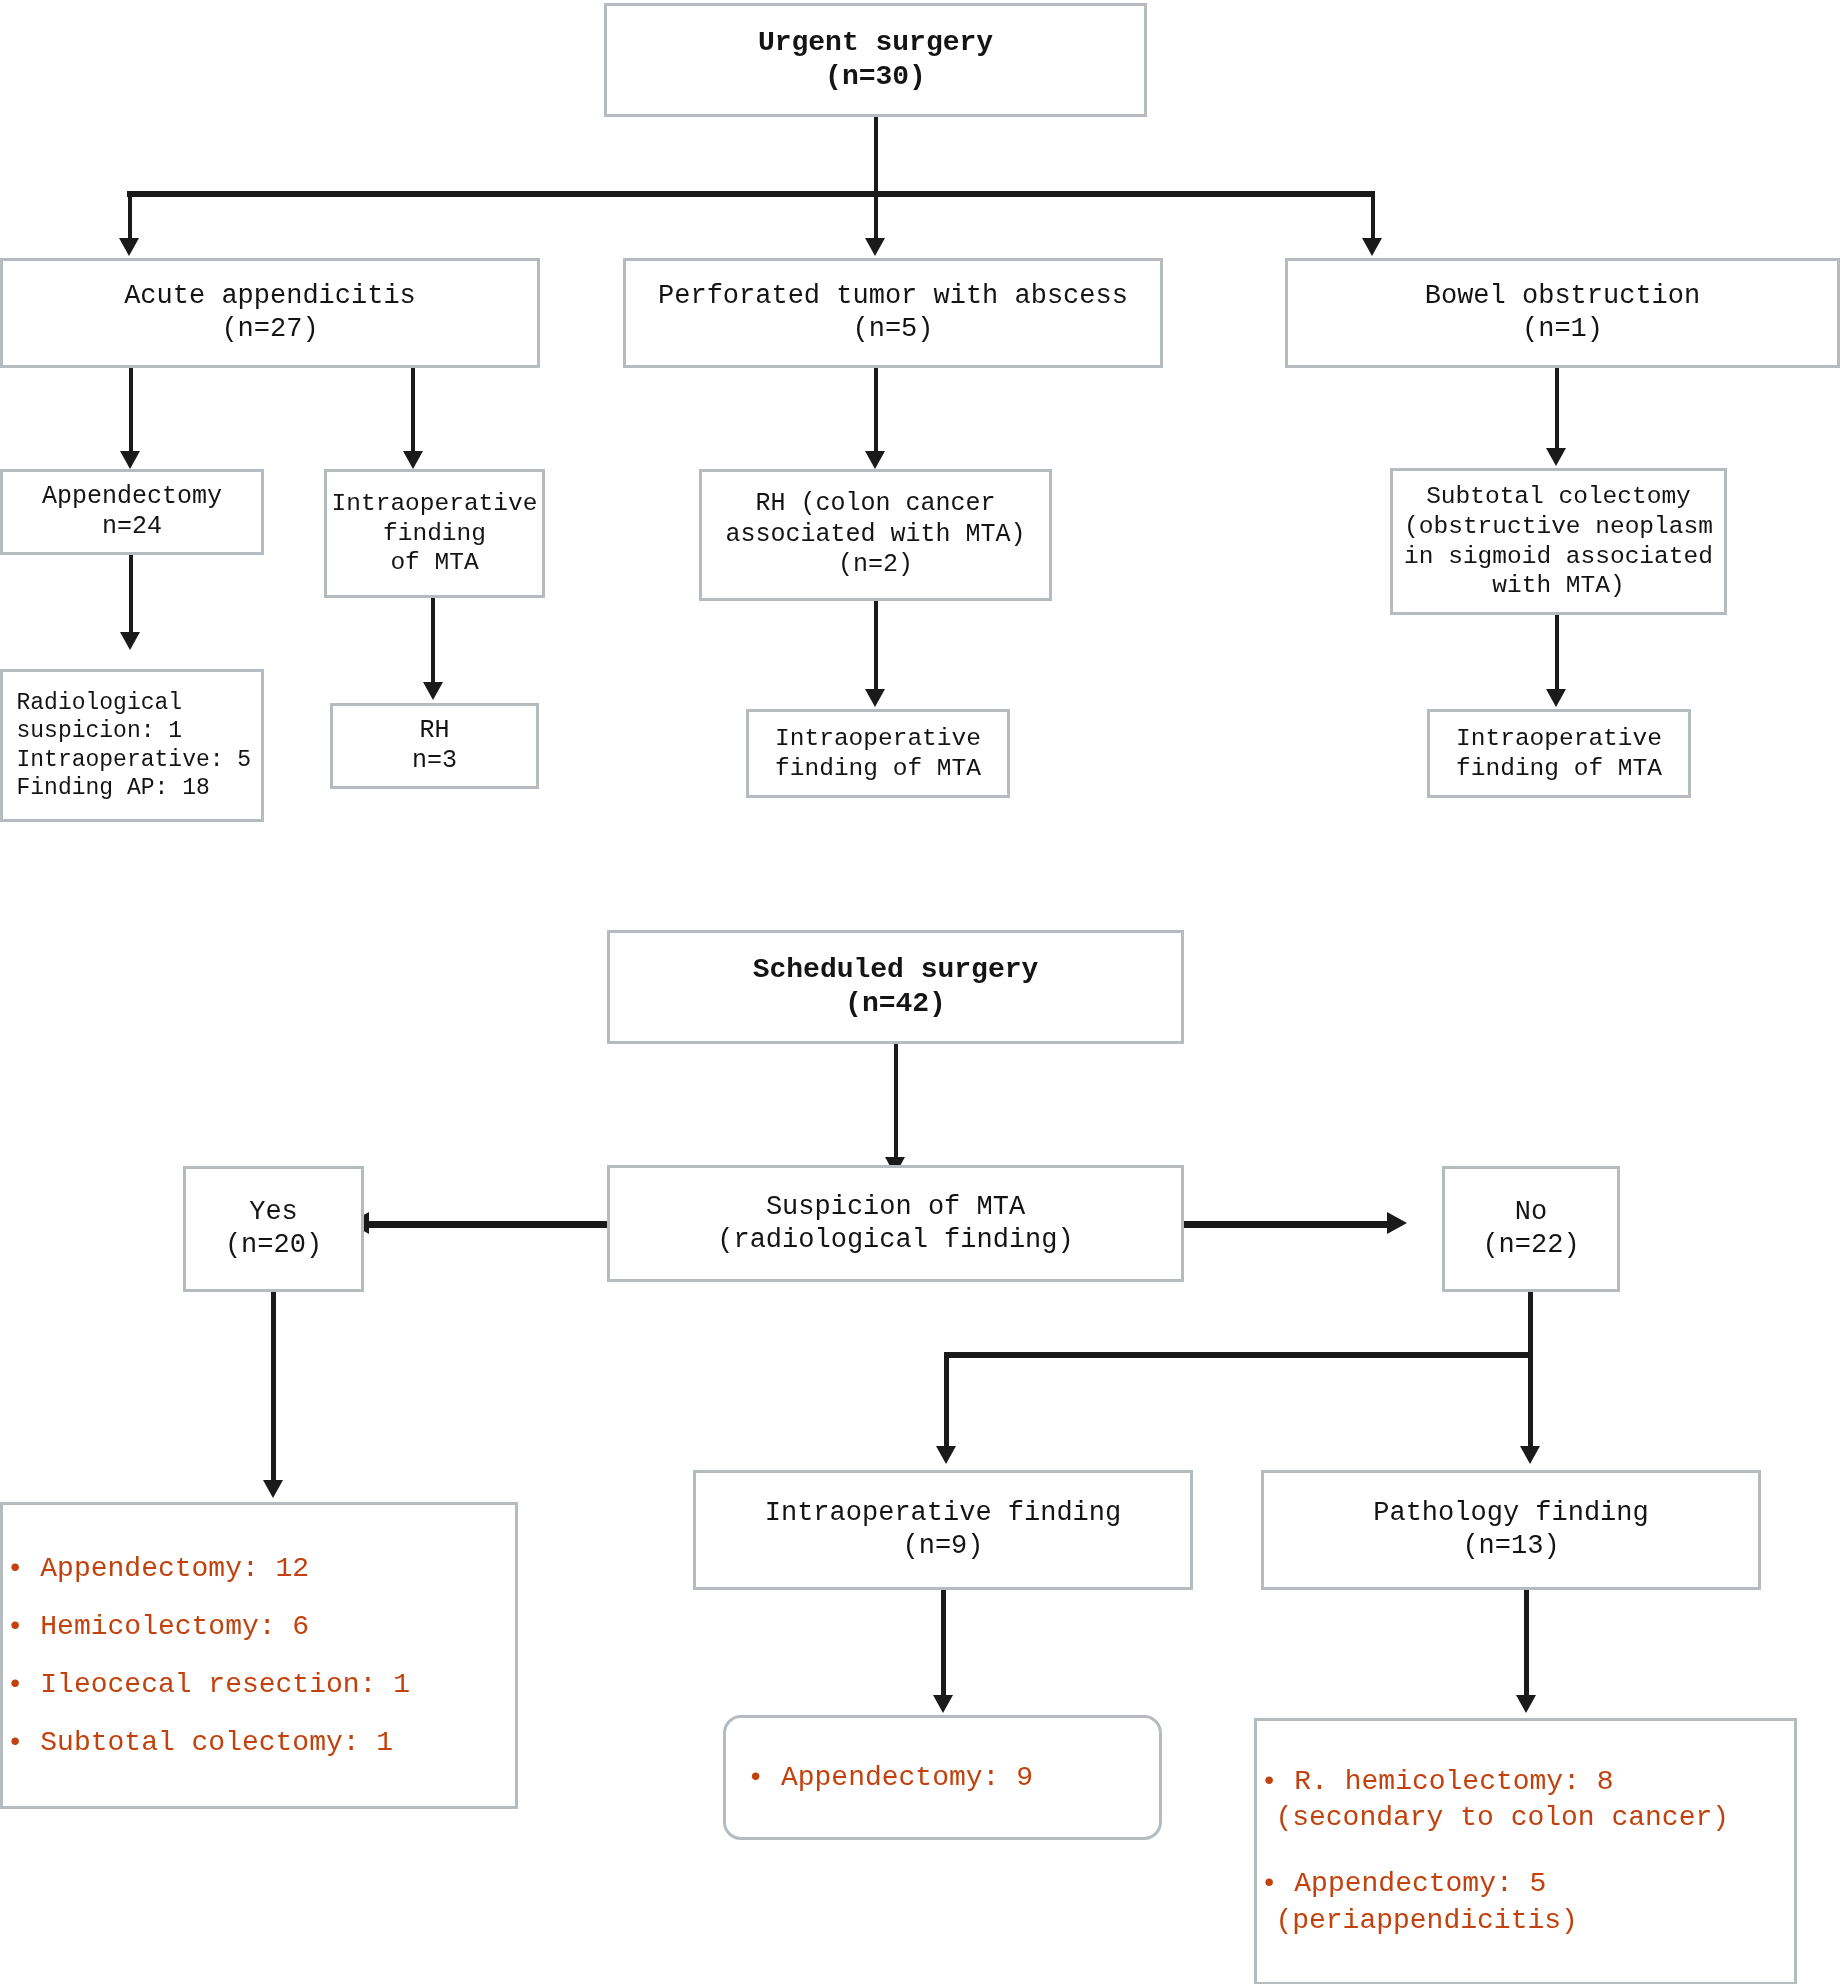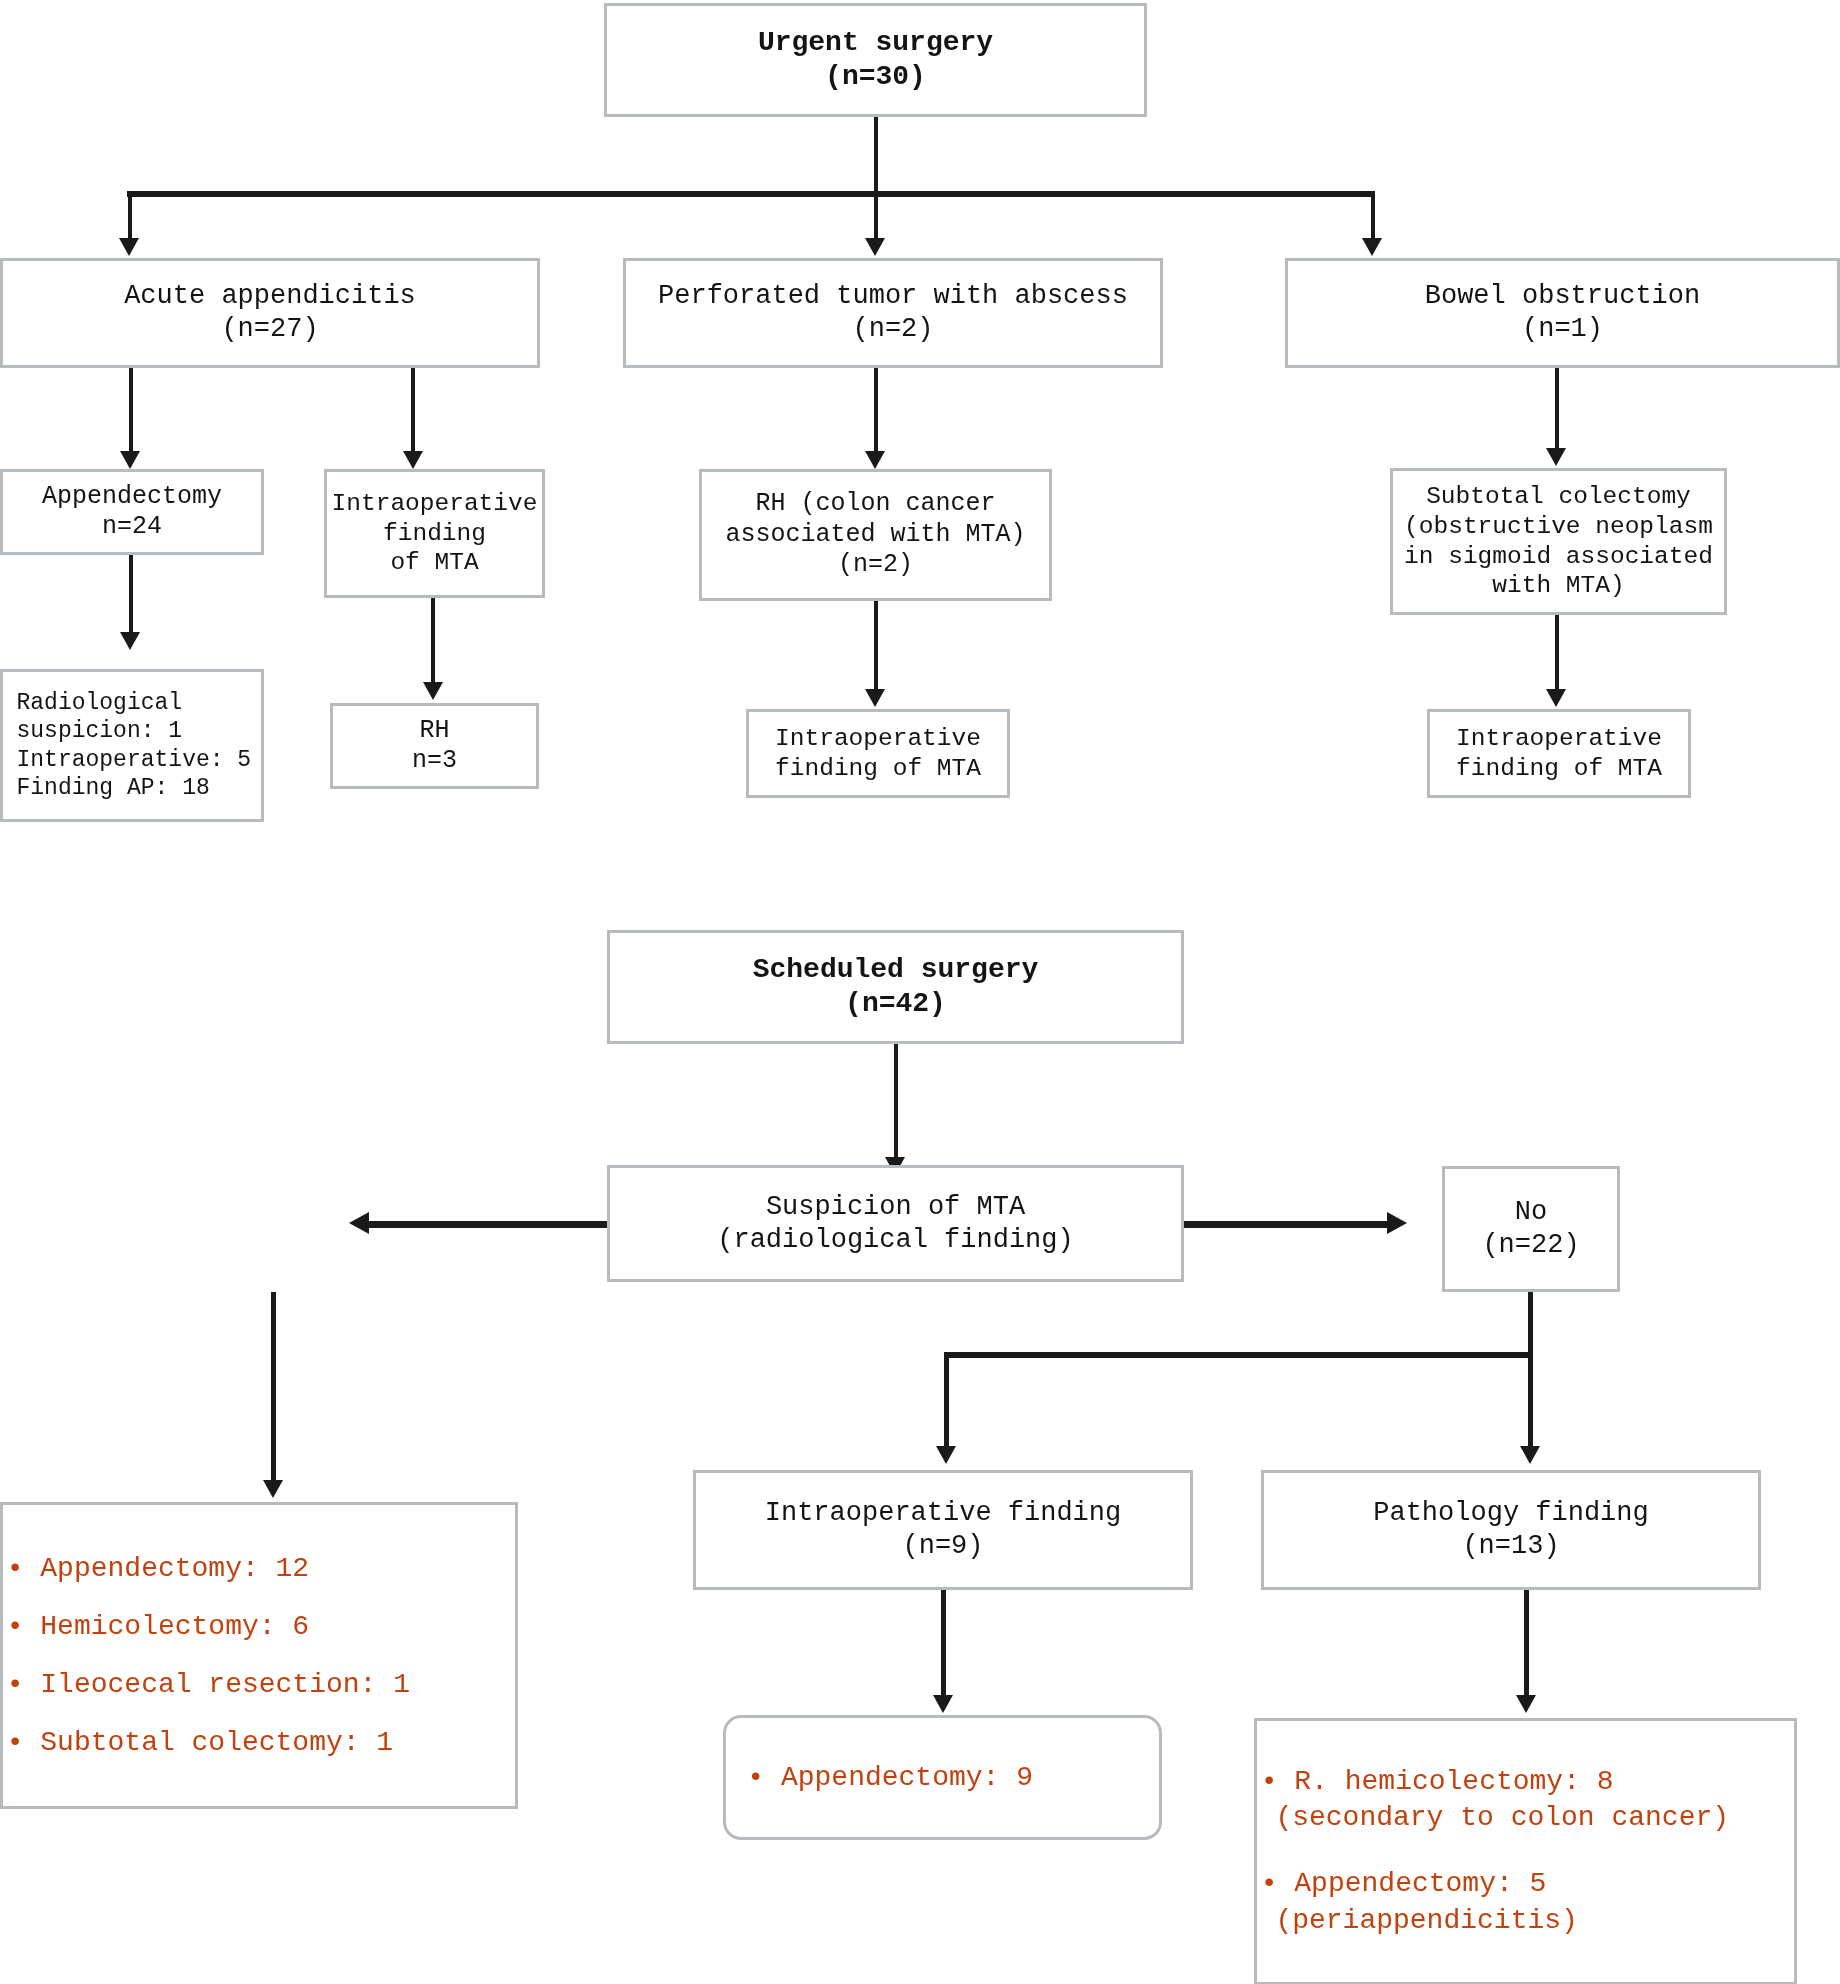--- a/index.html
+++ b/index.html
@@ -115,21 +115,21 @@
   <div class="vline" style="left:1371px; top:191px; width:3.7px; height:50px;"></div>
   <div class="arrow-down" style="left:1362px; top:238px;"></div>
 
   <div class="node" style="left:0px; top:258px; width:540px; height:110px; font-size:27px;">
     <span class="txt">Acute appendicitis
 (n=27)</span>
   </div>
 
   <div class="node" style="left:623px; top:258px; width:540px; height:110px; font-size:27px;">
     <span class="txt">Perforated tumor with abscess
-(n=2)</span>
+(n=5)</span>
   </div>
 
   <div class="node" style="left:1285px; top:258px; width:555px; height:110px; font-size:27px;">
     <span class="txt">Bowel obstruction
 (n=1)</span>
   </div>
 
   <div class="vline" style="left:129px; top:368px; width:3.7px; height:86px;"></div>
   <div class="arrow-down" style="left:120px; top:451px;"></div>
 
@@ -209,20 +209,24 @@
   <div class="arrow-down" style="left:885px; top:1157px;"></div>
 
   <div class="node" style="left:607px; top:1165px; width:577px; height:117px; font-size:27px;">
     <span class="txt">Suspicion of MTA
 (radiological finding)</span>
   </div>
 
   <div class="hline" style="left:368px; top:1221px; width:242px; height:6.7px;"></div>
   <div class="arrow-left" style="left:349px; top:1212px;"></div>
 
+  <div class="node" style="left:183px; top:1166px; width:181px; height:126px; font-size:27px;">
+    <span class="txt">Yes
+(n=20)</span>
+  </div>
 
   <div class="hline" style="left:1181px; top:1221px; width:209px; height:6.7px;"></div>
   <div class="arrow-right" style="left:1387px; top:1212px;"></div>
 
   <div class="node" style="left:1442px; top:1166px; width:178px; height:126px; font-size:27px;">
     <span class="txt">No
 (n=22)</span>
   </div>
 
   <div class="vline" style="left:271px; top:1292px; width:4.9px; height:193px;"></div>

